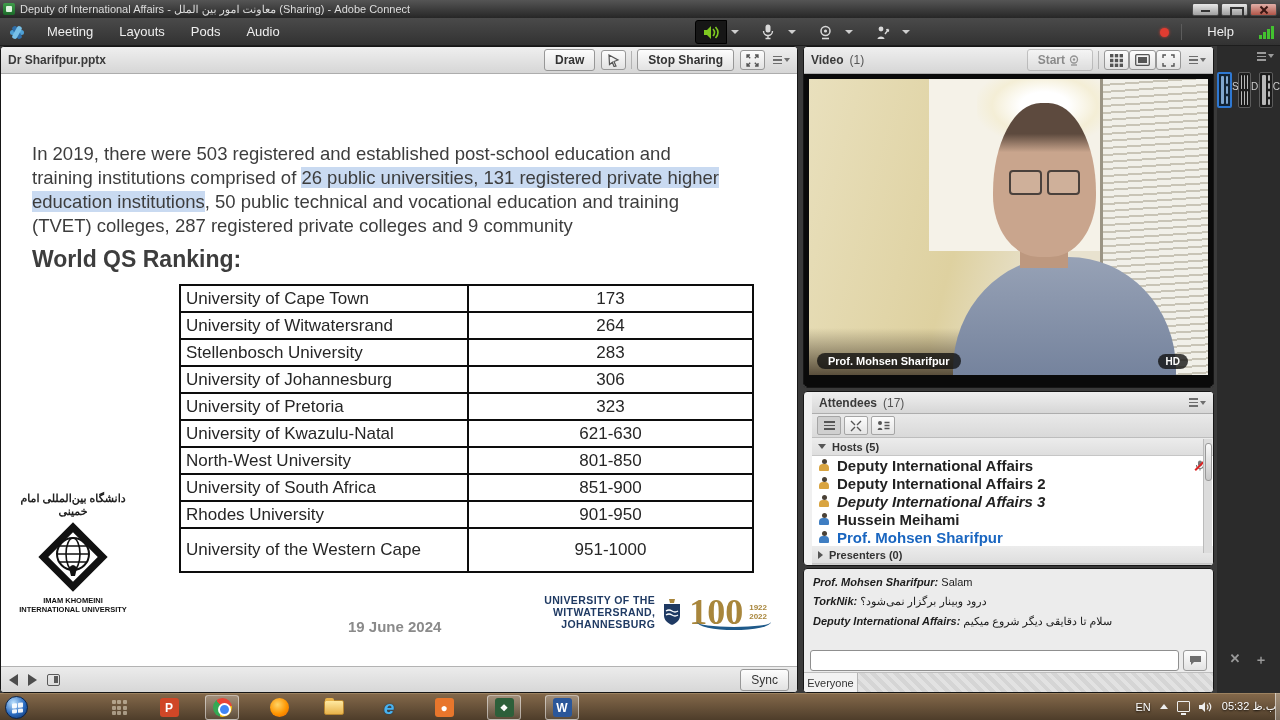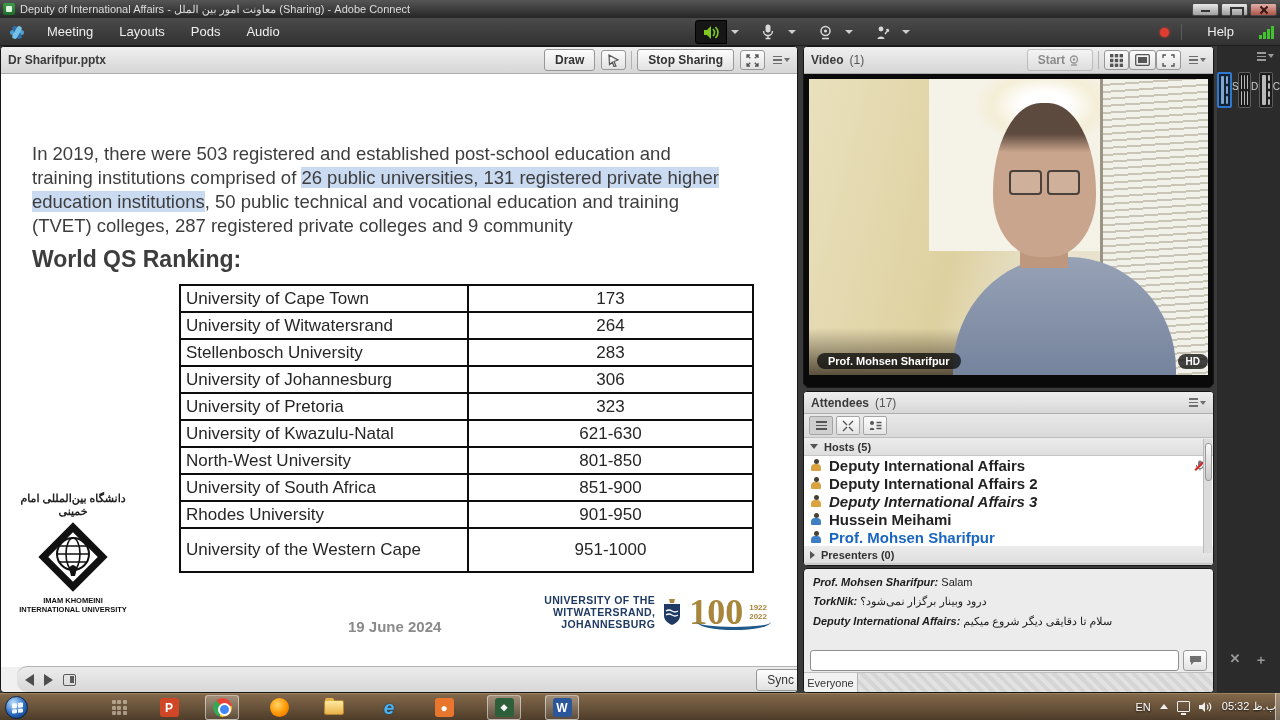--- a/index.html
+++ b/index.html
@@ -72,22 +72,22 @@
   .ikiu { position:absolute; left:12px; top:418px; width:120px; text-align:center; color:#111; }
   .ikiu-callig { font-size:11px; font-weight:bold; direction:rtl; color:#222; margin-bottom:2px; }
   .ikiu-name { font-size:7.5px; font-weight:bold; line-height:9px; color:#111; margin-top:2px; }
 
   .wits { position:absolute; right:30px; top:520px; display:flex; align-items:center; gap:6px; }
   .wits-text { text-align:right; font-size:10.5px; font-weight:bold; line-height:12px; color:#1f3a63; letter-spacing:.4px; }
   .wits-100 { position:relative; font-size:36px; font-weight:bold; color:#a8863c; font-family:"Liberation Serif",serif; line-height:36px; }
   .wits-swoosh { position:absolute; left:8px; top:20px; width:74px; height:16px; border-bottom:3px solid #1f5a8a; border-radius:50%; }
   .wits-years { font-size:8px; font-weight:bold; color:#a8863c; line-height:9px; }
 
-  .share-foot { position:absolute; left:16px; bottom:0; width:100%; height:26px; background:linear-gradient(#ececec,#d7d7d7);
-    border-top:1px solid #b3b3b3; display:flex; align-items:center; padding:0 8px;border-radius:10px; }
+  .share-foot { position:absolute; left:0; bottom:0; width:100%; height:26px; background:linear-gradient(#ececec,#d7d7d7);
+    border-top:1px solid #b3b3b3; display:flex; align-items:center; padding:0 8px; }
   .nav-arrow { width:0; height:0; border-top:6px solid transparent; border-bottom:6px solid transparent; margin-right:10px; cursor:default; }
   .nav-arrow.prev { border-right:9px solid #4d4d4d; }
   .nav-arrow.next { border-left:9px solid #4d4d4d; }
   .panel-ico { width:13px; height:12px; border:1.5px solid #5a5a5a; border-radius:2px; position:relative; cursor:default; }
   .panel-ico:after { content:""; position:absolute; right:1px; top:1px; width:4px; height:7px; background:#5a5a5a; }
   .sync-btn { margin-left:auto; }
 
   
   #video-pod { left:803px; top:46px; width:411px; height:342px; }
   .video-head-icons { margin-left:auto; display:flex; align-items:center; }
@@ -97,23 +97,23 @@
   .v-ceiling { position:absolute; left:30%; top:0; width:45%; height:58%; background:#f5f2e8; }
   .v-light { position:absolute; left:42%; top:-4%; width:34%; height:26%; background:radial-gradient(ellipse, #fff 25%, #f4eed6 55%, rgba(244,238,214,0) 75%); }
   .v-blinds { position:absolute; right:0; top:0; width:27%; height:100%; background:repeating-linear-gradient(176deg,#f1f0e9 0 5px,#c8c4b6 5px 7px); border-left:3px solid #9a9484; }
   .v-wallshade { position:absolute; left:0; bottom:0; width:38%; height:16%; background:linear-gradient(rgba(59,52,40,0),#5a4f3c); }
   .v-torso { position:absolute; left:36%; bottom:0; width:56%; height:40%; background:linear-gradient(#97a2b6,#75839d); border-radius:48% 48% 0 0 / 95% 95% 0 0; }
   .v-neck { position:absolute; left:53%; bottom:36%; width:12%; height:10%; background:#bd987f; }
   .v-head { position:absolute; left:46%; bottom:40%; width:26%; height:52%; background:linear-gradient(#5d4a3e 0 20%, #c9a58d 32%); border-radius:46% 46% 44% 44% / 58% 58% 40% 40%; }
   .v-glasses { position:absolute; left:16%; top:44%; width:68%; height:16%; display:flex; gap:6%; }
   .v-glasses i { flex:1; border:2px solid #4a413c; border-radius:4px; background:rgba(255,255,255,.12); }
   .name-pill { position:absolute; left:8px; bottom:6px; background:rgba(15,15,15,.78); color:#fff; font-size:11px; font-weight:bold; padding:2px 11px; border-radius:10px; }
-  .hd-pill { position:absolute; right:0; bottom:6px; background:rgba(15,15,15,.78); color:#fff; font-size:10px; font-weight:bold; padding:2px 8px; border-radius:9px; }
-
-  #attendees-pod { left:803px; top:391px; width:411px; height:175px; }
+  .hd-pill { position:absolute; right:20px; bottom:6px; background:rgba(15,15,15,.78); color:#fff; font-size:10px; font-weight:bold; padding:2px 8px; border-radius:9px; }
+
+  #attendees-pod { left:803px; top:391px; width:411px; height:175px;padding-left:8px; }
   .att-head { height:22px; }
   .att-toolbar { height:24px; background:linear-gradient(#e9e9e9,#d9d9d9); border-bottom:1px solid #bdbdbd; display:flex; align-items:center; padding:0 5px; gap:3px; }
   .tb-ico-btn { width:24px; height:19px; border:1px solid #a5a5a5; border-radius:2px; background:linear-gradient(#fcfcfc,#e4e4e4); display:flex; align-items:center; justify-content:center; cursor:default; }
   .tb-ico-btn.on { background:#cfcfcf; }
   .lines-ico { display:flex; flex-direction:column; gap:2px; }
   .lines-ico i { width:11px; height:1.5px; background:#555; }
   .group-row { height:18px; background:linear-gradient(#ececec,#dedede); border-bottom:1px solid #c6c6c6; display:flex; align-items:center; font-size:11px; font-weight:bold; color:#333; padding:0 6px; gap:6px; cursor:default; }
   .tri-down { width:0; height:0; border-left:4px solid transparent; border-right:4px solid transparent; border-top:5px solid #555; }
   .tri-right { width:0; height:0; border-top:4px solid transparent; border-bottom:4px solid transparent; border-left:5px solid #555; }
   .att-row { height:18px; background:#fff; display:flex; align-items:center; padding:0 6px; gap:7px; font-size:15px; font-weight:bold; color:#222; cursor:default; }

